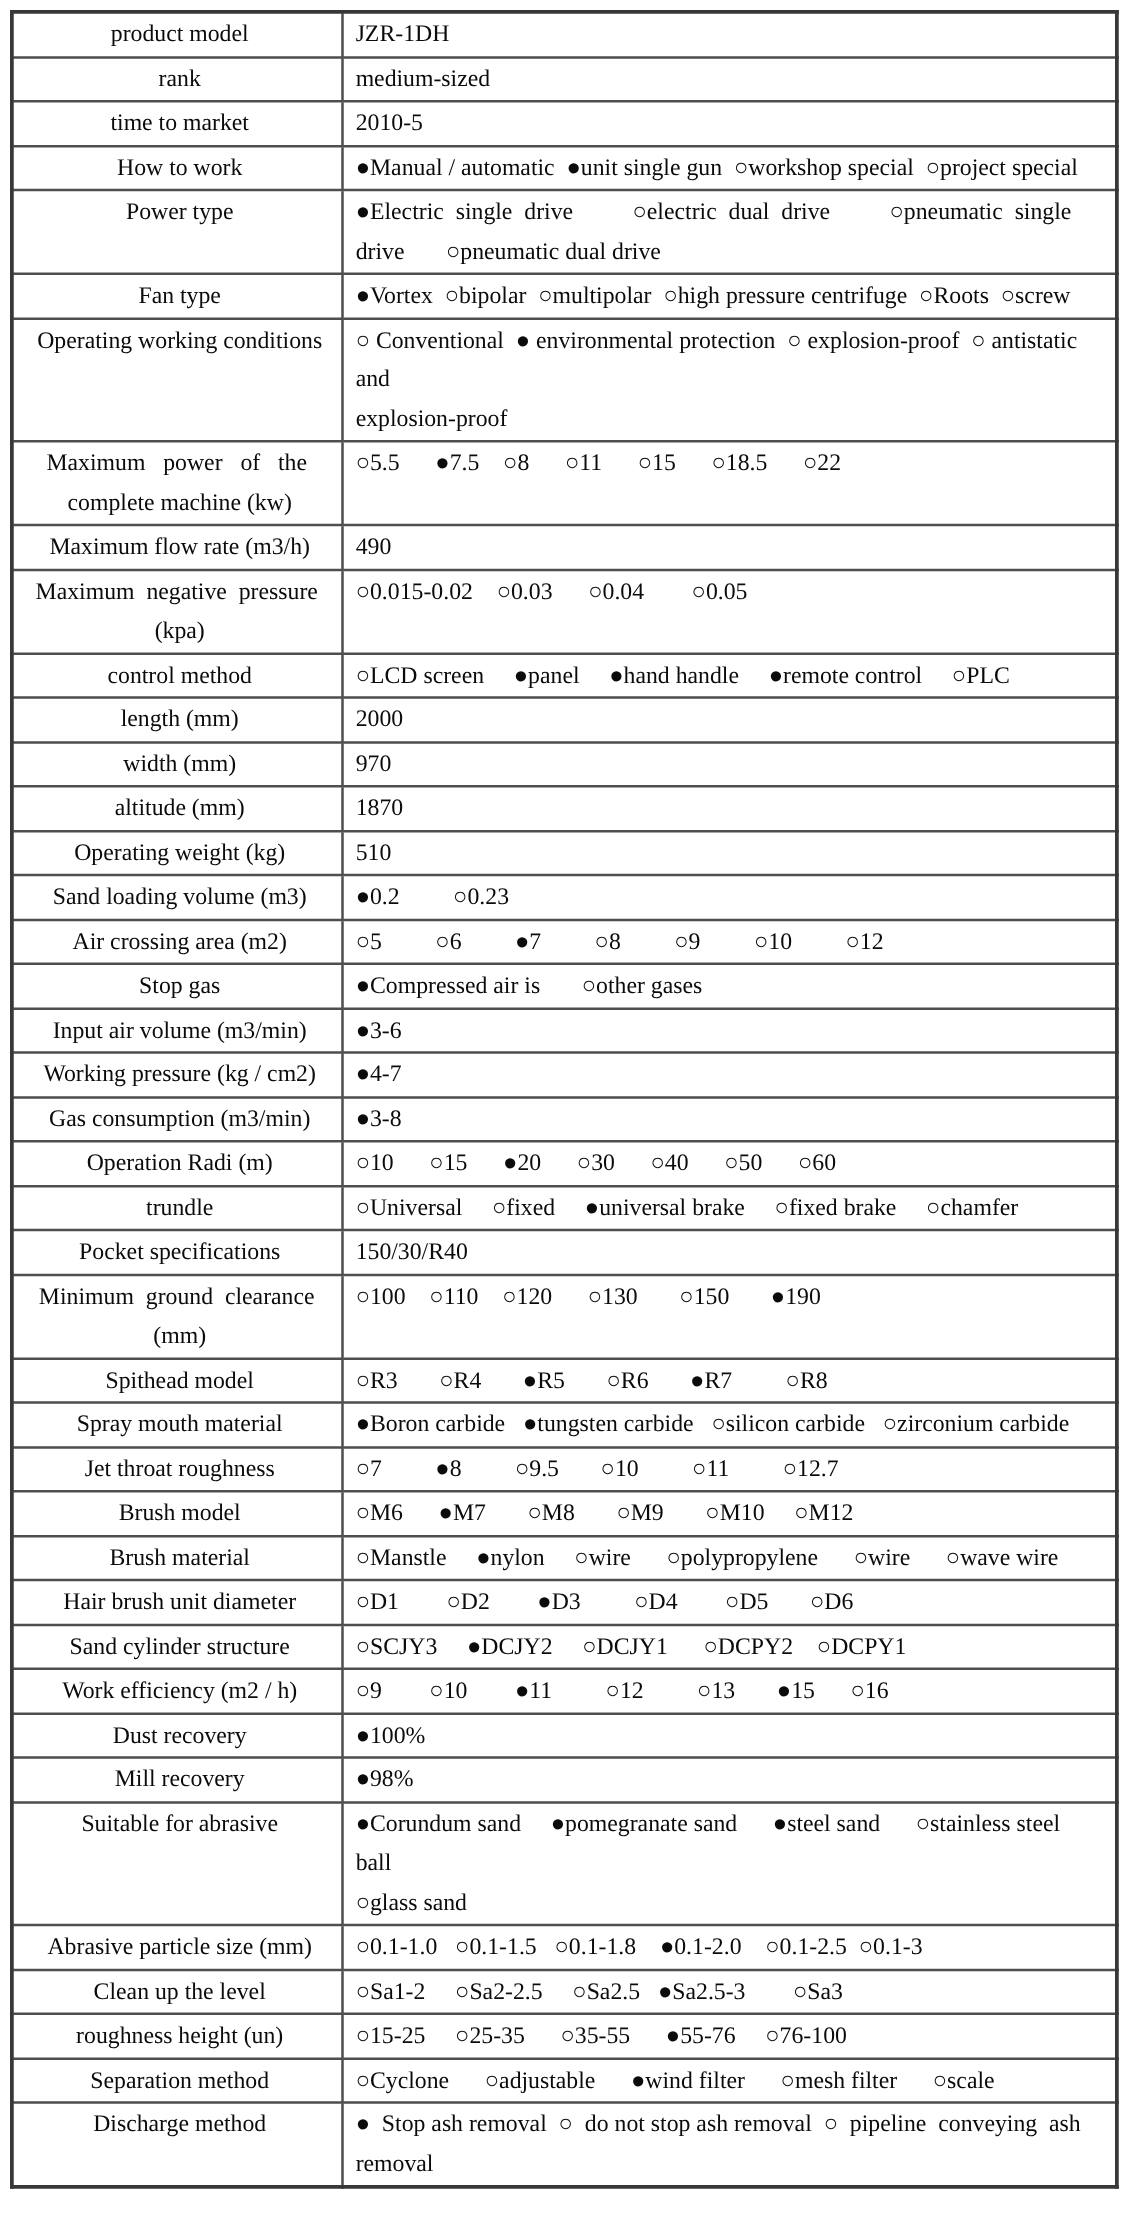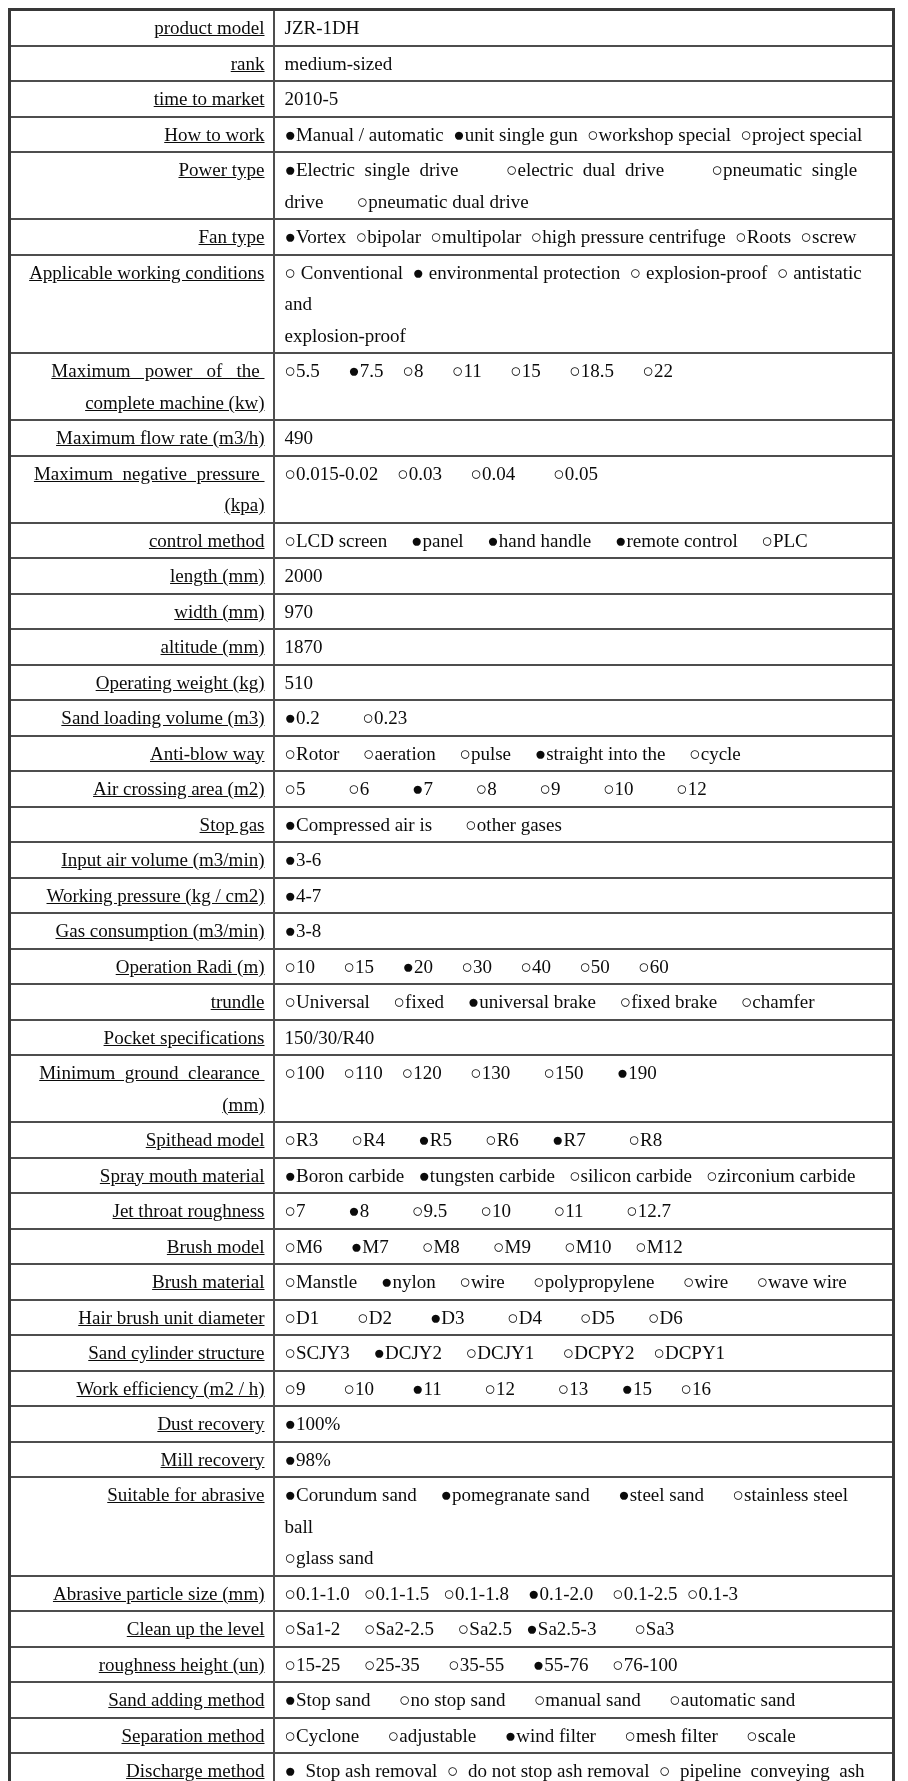--- a/index.html
+++ b/index.html
@@ -27,24 +27,23 @@
   table.spec-table td {
     border: 2px solid #4e4e4e;
     font-size: 19px;
     line-height: 31.5px;
     vertical-align: top;
     white-space: pre-wrap;
     word-wrap: break-word;
     padding: 1px 6px 1px 11px;
   }
   table.spec-table td.label-cell {
-    text-align: right;
+    text-align: center;
     padding-left: 12px;
     padding-right: 8px;
-    text-decoration: underline;
   }
   table.spec-table td.value-cell {
     padding-left: 10px;
     padding-right: 20px;
   }
 </style>
 </head>
 <body>
 
 <div class="table-wrap">
@@ -73,21 +72,21 @@
         <tr>
           <td class="label-cell">Power type</td>
           <td class="value-cell">●Electric  single  drive          ○electric  dual  drive          ○pneumatic  single 
 drive       ○pneumatic dual drive</td>
         </tr>
         <tr>
           <td class="label-cell">Fan type</td>
           <td class="value-cell">●Vortex  ○bipolar  ○multipolar  ○high pressure centrifuge  ○Roots  ○screw</td>
         </tr>
         <tr>
-          <td class="label-cell">Applicable working conditions</td>
+          <td class="label-cell">Operating working conditions</td>
           <td class="value-cell">○ Conventional  ● environmental protection  ○ explosion-proof  ○ antistatic and 
 explosion-proof</td>
         </tr>
         <tr>
           <td class="label-cell">Maximum   power   of   the 
 complete machine (kw)</td>
           <td class="value-cell">○5.5      ●7.5    ○8      ○11      ○15      ○18.5      ○22</td>
         </tr>
         <tr>
           <td class="label-cell">Maximum flow rate (m3/h)</td>
@@ -116,24 +115,20 @@
         </tr>
         <tr>
           <td class="label-cell">Operating weight (kg)</td>
           <td class="value-cell">510</td>
         </tr>
         <tr>
           <td class="label-cell">Sand loading volume (m3)</td>
           <td class="value-cell">●0.2         ○0.23</td>
         </tr>
         <tr>
-          <td class="label-cell">Anti-blow way</td>
-          <td class="value-cell">○Rotor     ○aeration     ○pulse     ●straight into the     ○cycle</td>
-        </tr>
-        <tr>
           <td class="label-cell">Air crossing area (m2)</td>
           <td class="value-cell">○5         ○6         ●7         ○8         ○9         ○10         ○12</td>
         </tr>
         <tr>
           <td class="label-cell">Stop gas</td>
           <td class="value-cell">●Compressed air is       ○other gases</td>
         </tr>
         <tr>
           <td class="label-cell">Input air volume (m3/min)</td>
           <td class="value-cell">●3-6</td>
@@ -212,24 +207,20 @@
           <td class="label-cell">Abrasive particle size (mm)</td>
           <td class="value-cell">○0.1-1.0   ○0.1-1.5   ○0.1-1.8    ●0.1-2.0    ○0.1-2.5  ○0.1-3</td>
         </tr>
         <tr>
           <td class="label-cell">Clean up the level</td>
           <td class="value-cell">○Sa1-2     ○Sa2-2.5     ○Sa2.5   ●Sa2.5-3        ○Sa3</td>
         </tr>
         <tr>
           <td class="label-cell">roughness height (un)</td>
           <td class="value-cell">○15-25     ○25-35      ○35-55      ●55-76     ○76-100</td>
-        </tr>
-        <tr>
-          <td class="label-cell">Sand adding method</td>
-          <td class="value-cell">●Stop sand      ○no stop sand      ○manual sand      ○automatic sand</td>
         </tr>
         <tr>
           <td class="label-cell">Separation method</td>
           <td class="value-cell">○Cyclone      ○adjustable      ●wind filter      ○mesh filter      ○scale</td>
         </tr>
         <tr>
           <td class="label-cell">Discharge method</td>
           <td class="value-cell">●  Stop ash removal  ○  do not stop ash removal  ○  pipeline  conveying  ash 
 removal</td>
         </tr>

